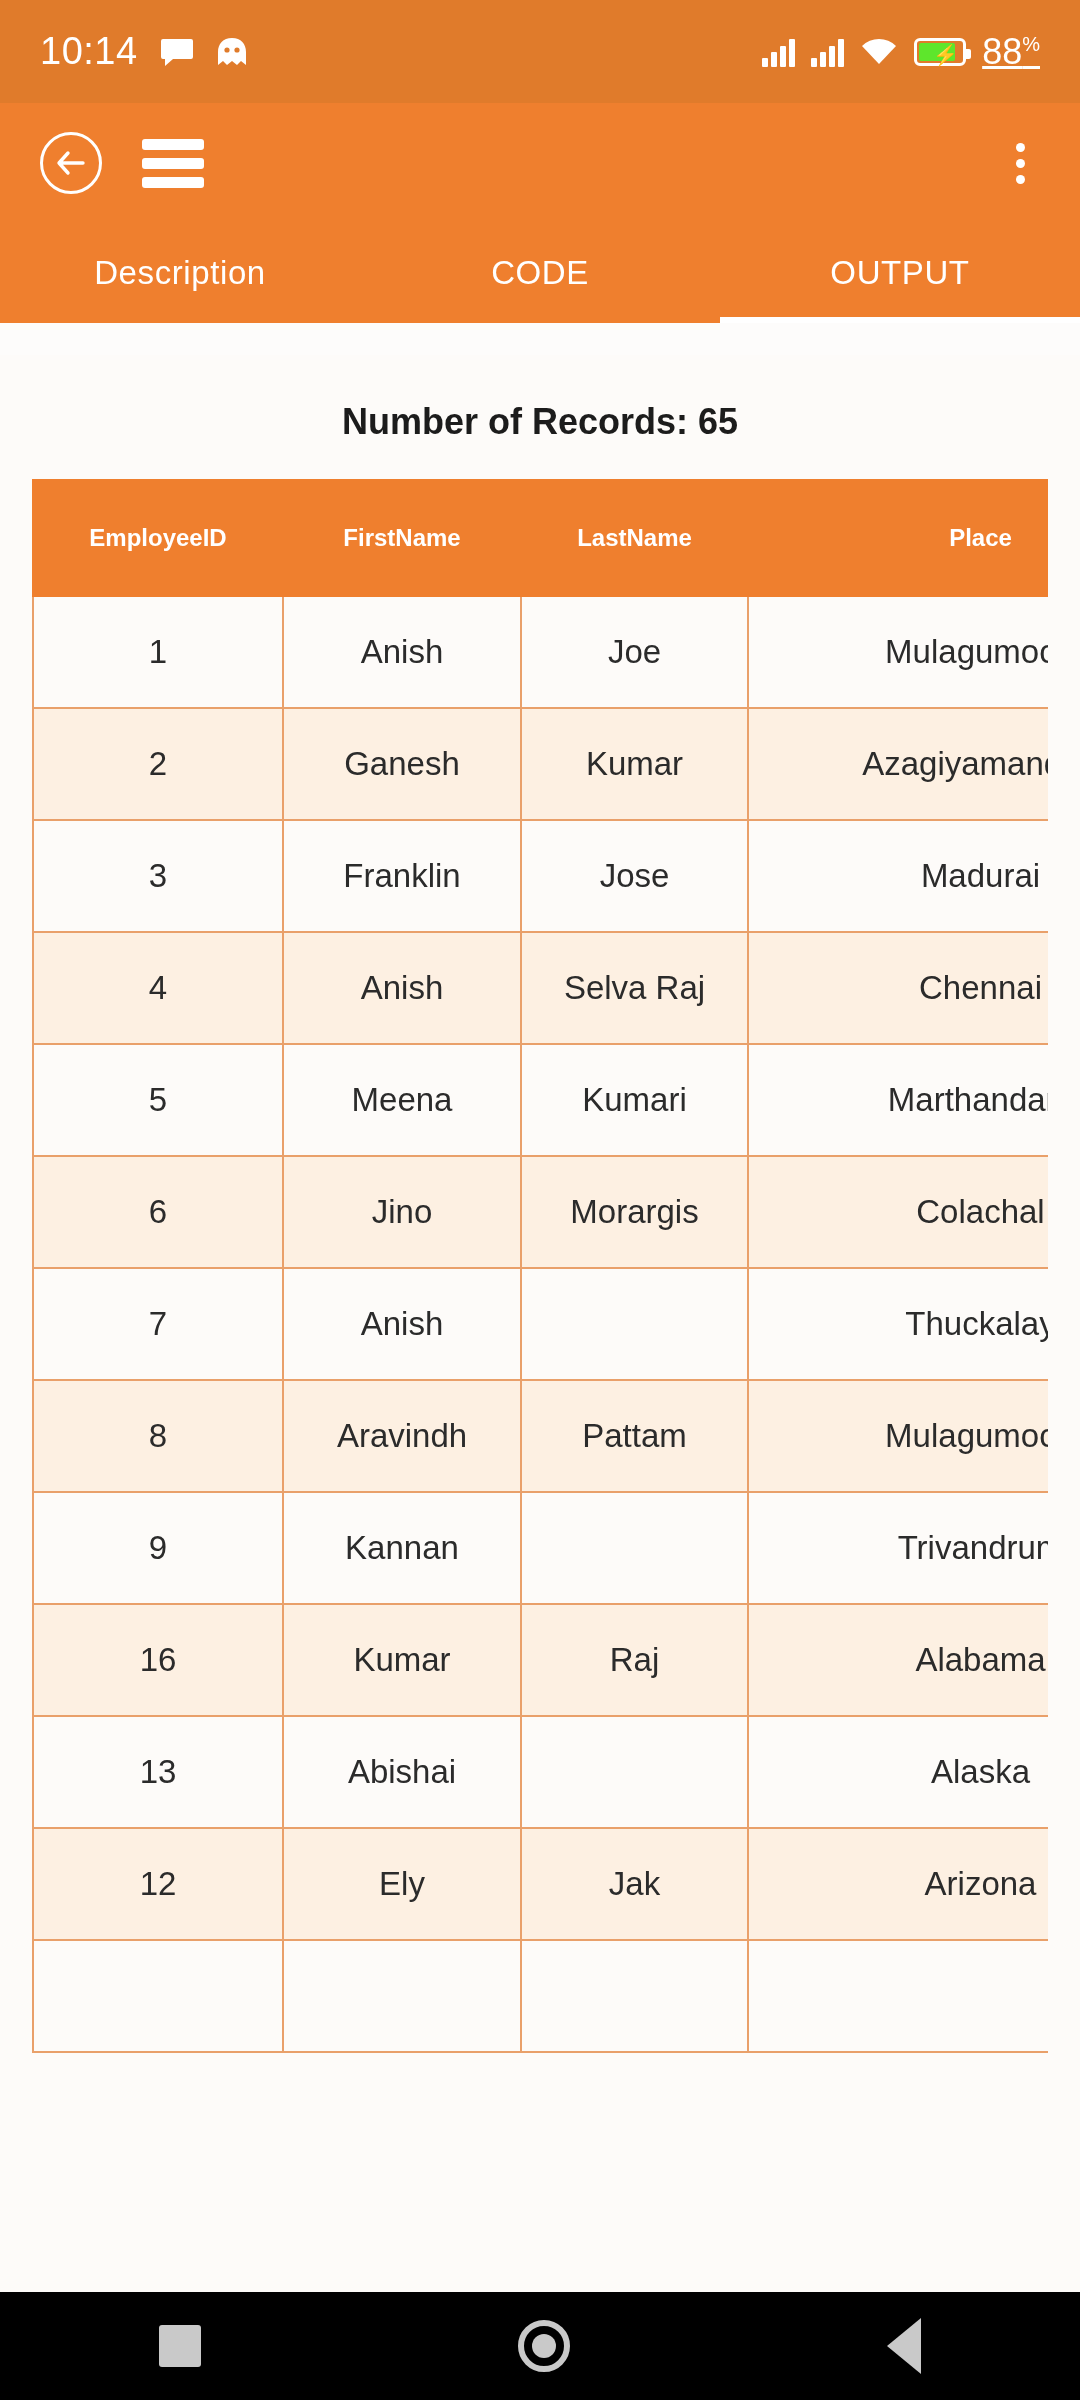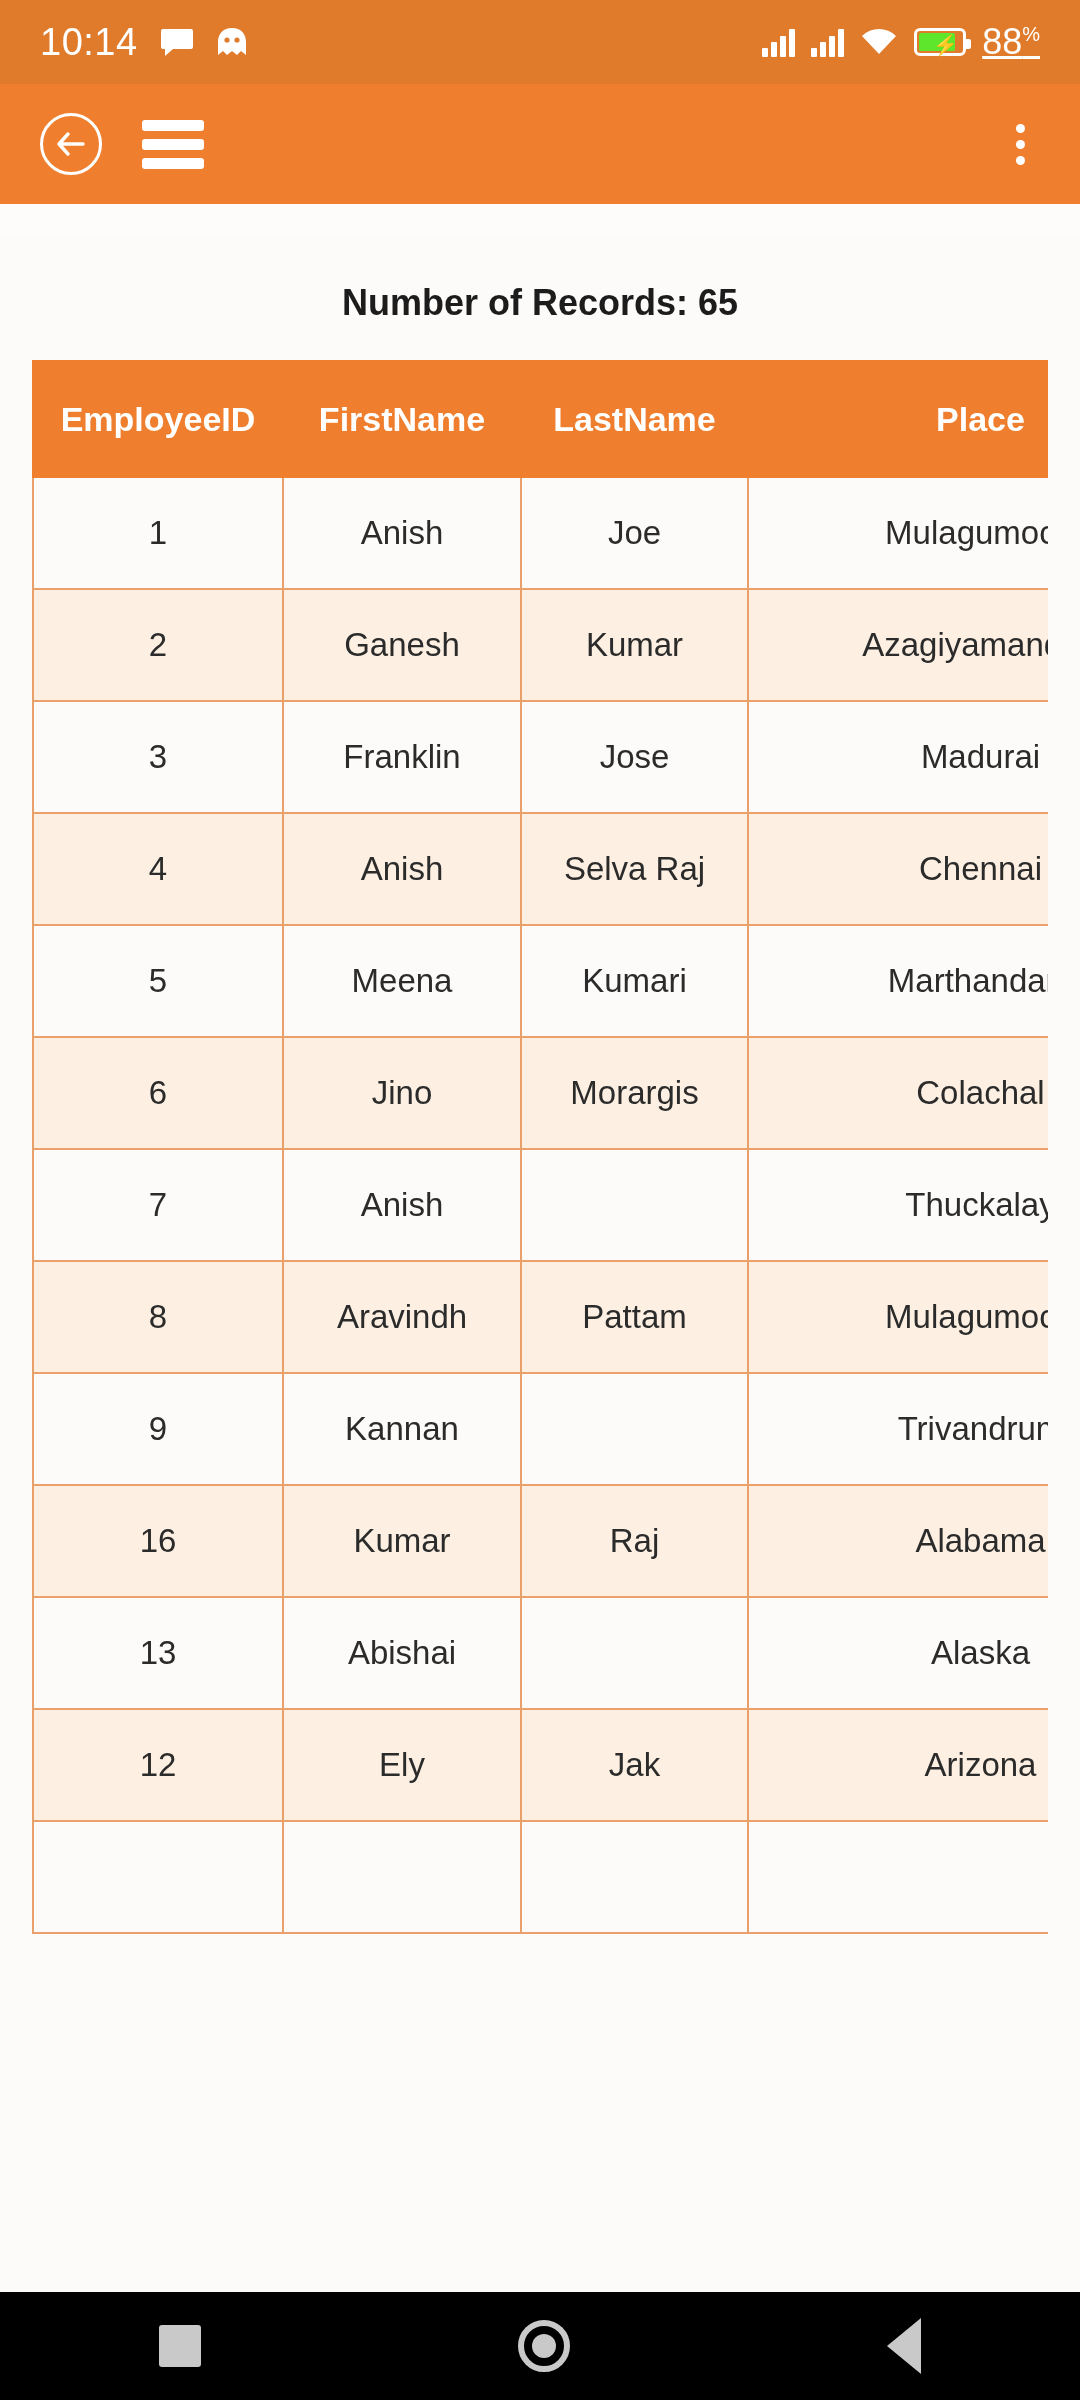--- a/index.html
+++ b/index.html
@@ -14,21 +14,21 @@
     width: 1080px;
     height: 2400px;
     position: relative;
     display: flex;
     flex-direction: column;
     background: #fdfcfb;
   }
 
   
   .status-bar {
-    height: 84px;
+    height: 103px;
     background: #e07b2b;
     display: flex;
     align-items: center;
     padding: 0 40px;
     color: #ffffff;
     flex: 0 0 auto;
   }
   .status-left {
     display: flex;
     align-items: center;
@@ -209,21 +209,21 @@
     color: #2b2b2b;
     height: 112px;
     padding: 0 10px;
     white-space: nowrap;
     overflow: hidden;
   }
   table.data-table th {
     background: #ef7f2e;
     color: #ffffff;
     font-weight: bold;
-    font-size: 34px;
+    font-size: 24px;
     border-color: #ef7f2e;
     height: 116px;
   }
   col.c-id    { width: 250px; }
   col.c-first { width: 238px; }
   col.c-last  { width: 227px; }
   col.c-place { width: 465px; }
   tr.odd td  { background: #fdfbf9; }
   tr.even td { background: #fdf0e2; }
 
@@ -316,20 +316,25 @@
       <div class="menu-btn">
         <span></span>
           <span></span>
           <span></span>
       </div>
       <div class="overflow-btn">
         <i></i>
           <i></i>
           <i></i>
       </div>
+    </div>
+    <div class="tabs">
+      <div class="tab">Description</div>
+      <div class="tab">CODE</div>
+      <div class="tab active">OUTPUT</div>
     </div>
   </div>
 
   <div class="content">
     <div class="records-count">Number of Records: 65</div>
     <div class="table-wrap">
       <table class="data-table">
         <colgroup>
           <col class="c-id">
             <col class="c-first">

